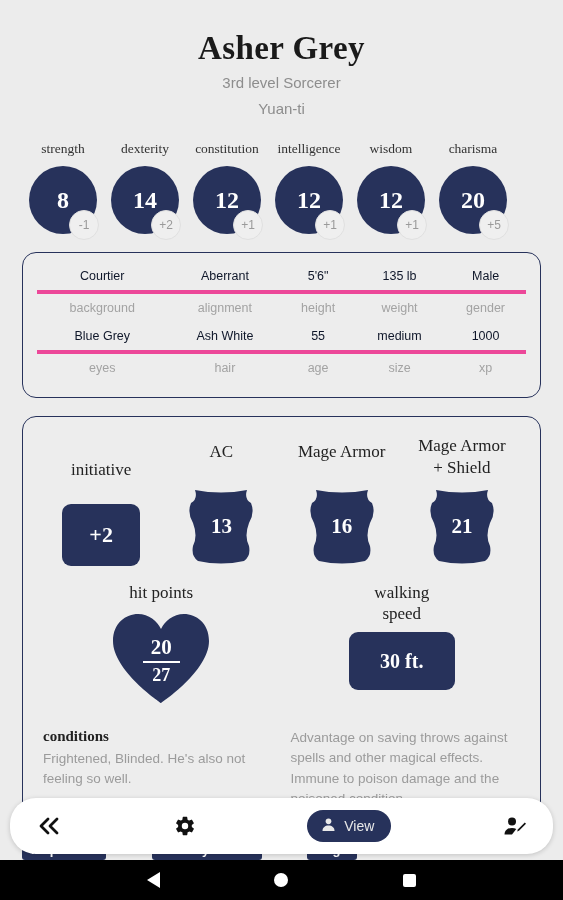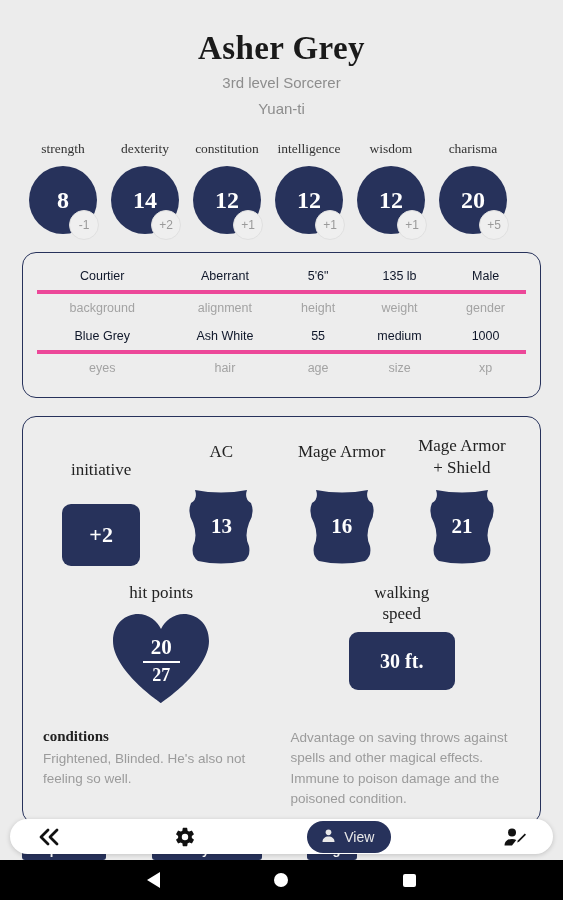--- a/index.html
+++ b/index.html
@@ -164,21 +164,21 @@
   }
   .counter-chip {
     background: #27325b; color: #fff; border-radius: 3px;
     padding: 3px 9px; white-space: nowrap;
   }
   .counter-val { color: #555; white-space: nowrap; }
 
   
   .toolbar {
     position: absolute; left: 10px; right: 10px; bottom: 46px;
-    height: 35px; background: #fff; border-radius: 26px;
+    height: 56px; background: #fff; border-radius: 26px;
     display: flex; align-items: center; justify-content: space-between;
     padding: 0 26px;
     box-shadow: 0 1px 5px rgba(0,0,0,.18);
     z-index: 5;
   }
   .tb-icon {
     display: flex; align-items: center; justify-content: center;
     color: #111; cursor: pointer;
   }
   .view-pill {

